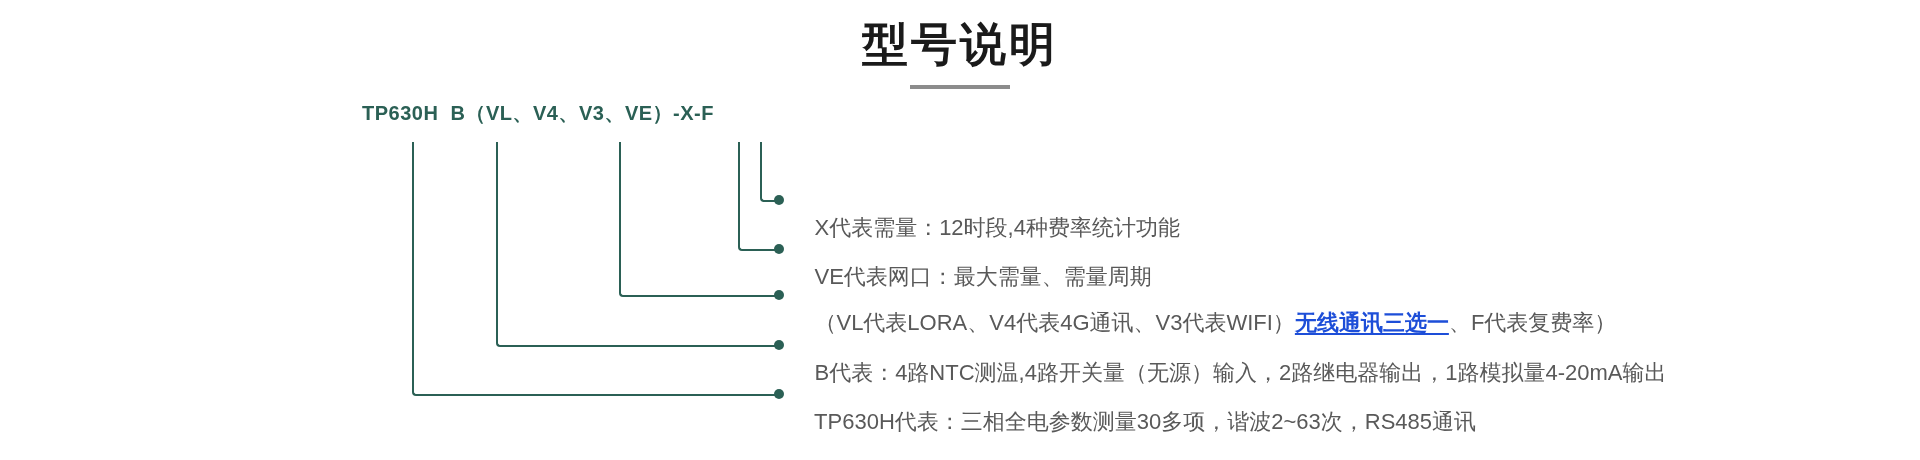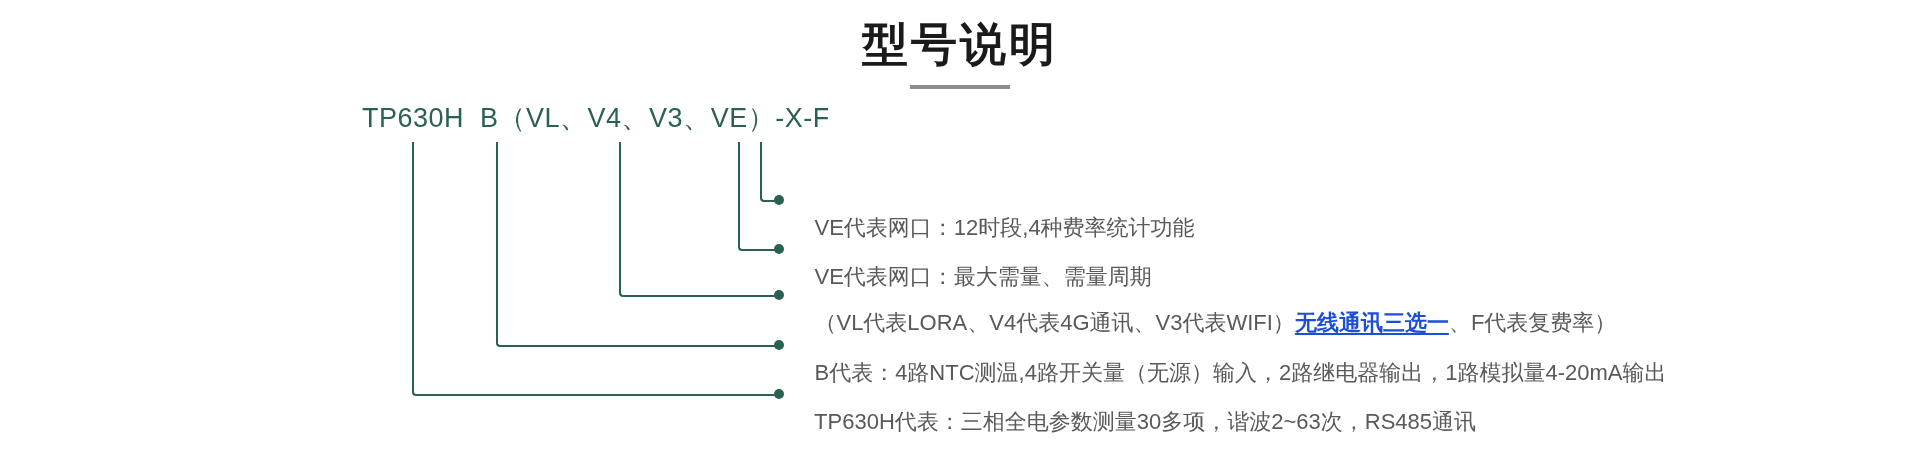--- a/index.html
+++ b/index.html
@@ -22,22 +22,22 @@
   .title-divider{
     position:absolute;
     left:0;right:0;top:85px;
     margin:0 auto;
     width:100px;height:4px;
     background:#8c8c8c;
   }
   .model-code{
     position:absolute;
     left:362px;top:100px;
-    font-size:27px;
-    font-weight:400;
+    font-size:20px;
+    font-weight:700;
     color:#2b6055;
     letter-spacing:0.5px;
     white-space:pre;
   }
   .connector{
     position:absolute;
     border-left:2px solid #2b6055;
     border-bottom:2px solid #2b6055;
     border-bottom-left-radius:4px;
   }
@@ -78,21 +78,21 @@
   <div class="connector" style="left:496px;top:142px;width:280px;height:203px;"></div>
   <div class="connector" style="left:412px;top:142px;width:364px;height:252px;"></div>
 
   <div class="bullet" style="left:774px;top:195px;"></div>
   <div class="bullet" style="left:774px;top:244px;"></div>
   <div class="bullet" style="left:774px;top:290px;"></div>
   <div class="bullet" style="left:774px;top:340px;"></div>
   <div class="bullet" style="left:774px;top:389px;"></div>
 
   <div class="row-text" style="top:186px;">
-    <span>VE代表网口：12时段,4种费率统计功能</span>
+    <span>X代表需量：12时段,4种费率统计功能</span>
   </div>
 
   <div class="row-text" style="top:235px;">
     <span>VE代表网口：最大需量、需量周期</span>
   </div>
 
   <div class="row-text" style="top:281px;">
     <span>（VL代表LORA、V4代表4G通讯、V3代表WIFI）</span><span class="hl-link">无线通讯三选一</span><span>、F代表复费率）</span>
   </div>
 

